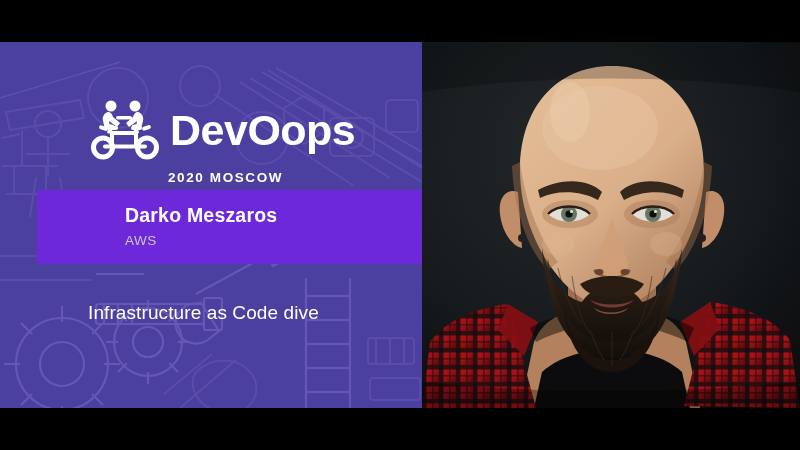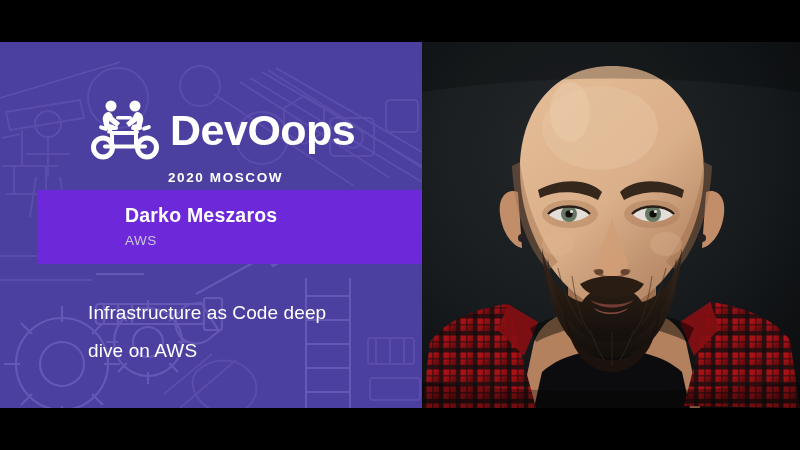--- a/index.html
+++ b/index.html
@@ -350,22 +350,21 @@
         </div>
         <div id="logo-subtitle">2020 MOSCOW</div>
       </div>
 
       <div id="speaker-band">
         <div id="speaker-name">Darko Meszaros</div>
         <div id="speaker-company">AWS</div>
       </div>
 
       <div id="talk-title">
-        <span>Infrastructure as Code deep</span>
-        <span>dive on AWS</span>
+        <span>Infrastructure as Code dive</span>
       </div>
     </div>
 
     <div id="speaker-photo">
       <svg viewBox="0 0 378 366" xmlns="http://www.w3.org/2000/svg">
         <defs>
           <radialGradient id="bgGrad" cx="40%" cy="30%" r="95%">
             <stop offset="0%" stop-color="#262b2e"></stop>
             <stop offset="55%" stop-color="#181c1f"></stop>
             <stop offset="100%" stop-color="#08090a"></stop>

